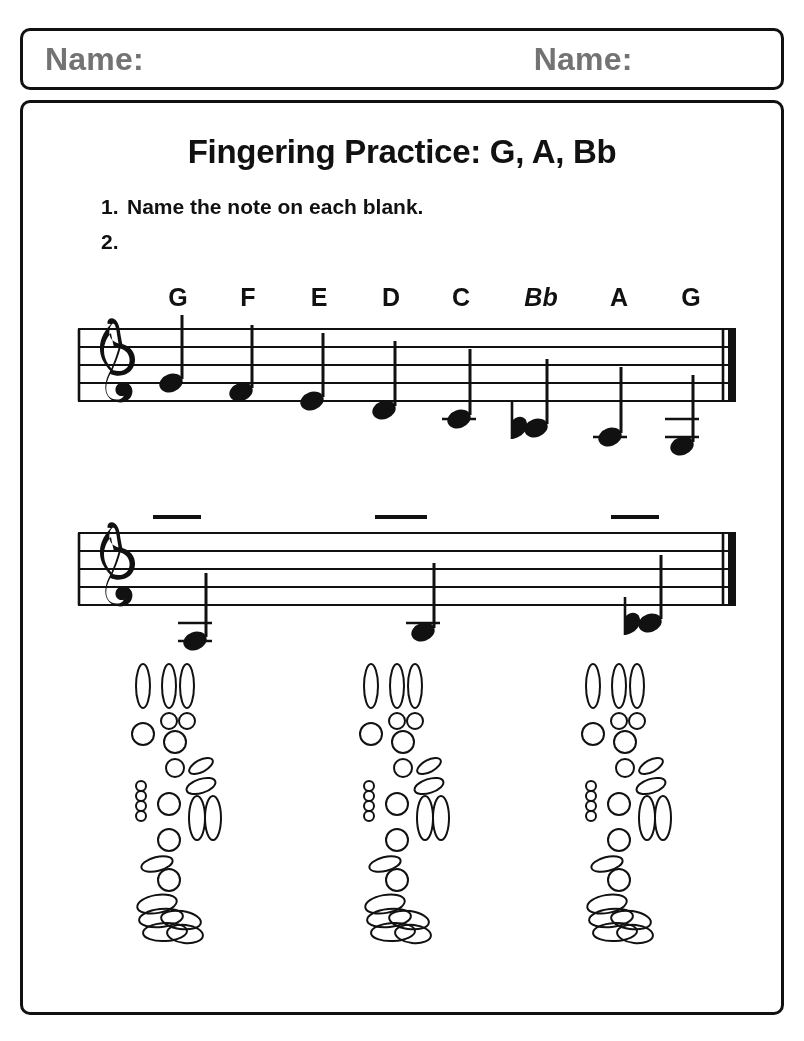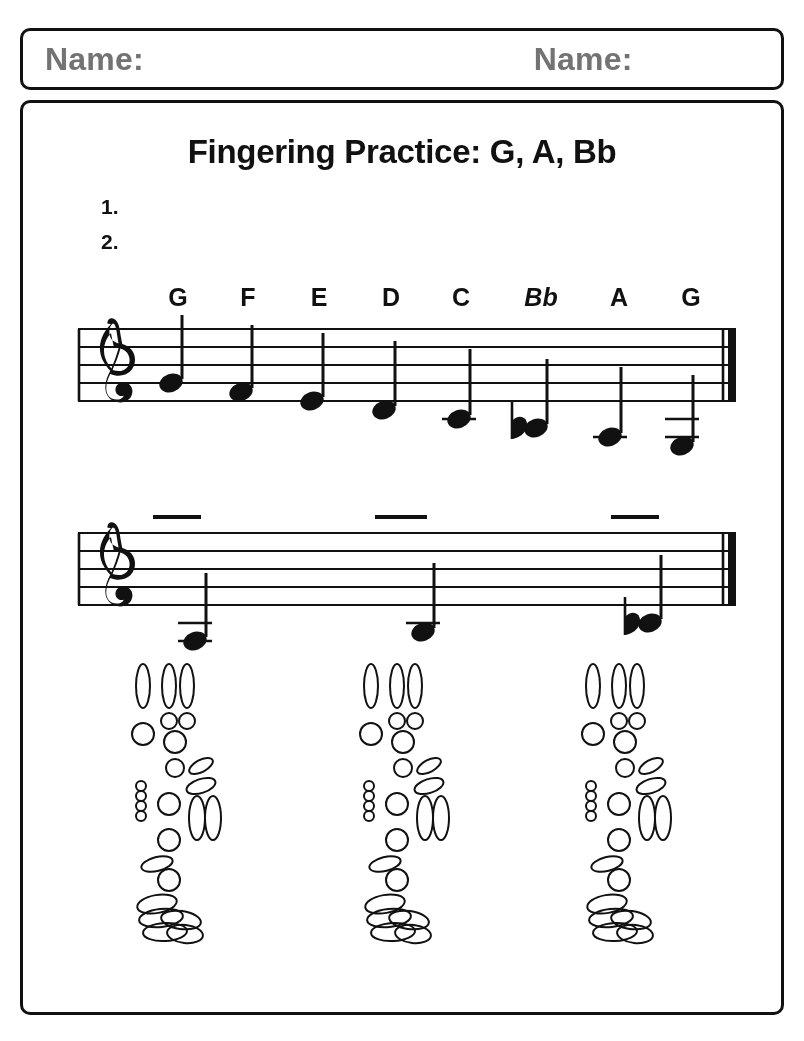--- a/index.html
+++ b/index.html
@@ -117,20 +117,21 @@
     <span class="header-label date">Name:</span>
   </div>
 
   <div class="sheet-box">
 
     <div class="title">Fingering Practice: G, A, Bb</div>
 
     <div class="instructions">
       <div class="instruction-row">
         <span class="instruction-num">1.</span>
+        <span class="instruction-text">Name the note on each blank.</span>
       </div>
       <div class="instruction-row">
         <span class="instruction-num">2.</span>
       </div>
     </div>
 
     <div class="note-labels">
       <span class="note-label" style="left:55px;">G</span>
       <span class="note-label" style="left:125px;">F</span>
       <span class="note-label" style="left:196px;">E</span>

